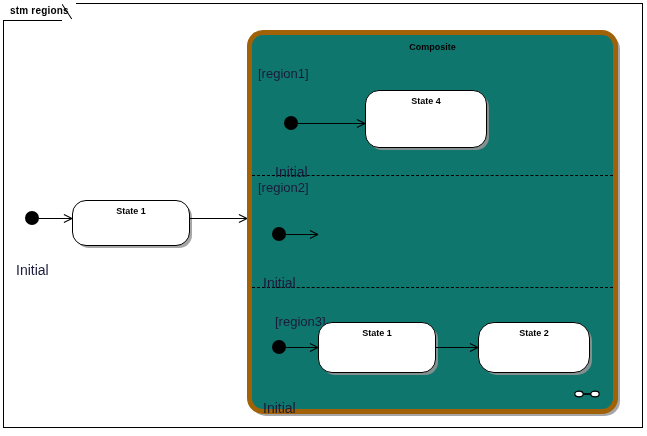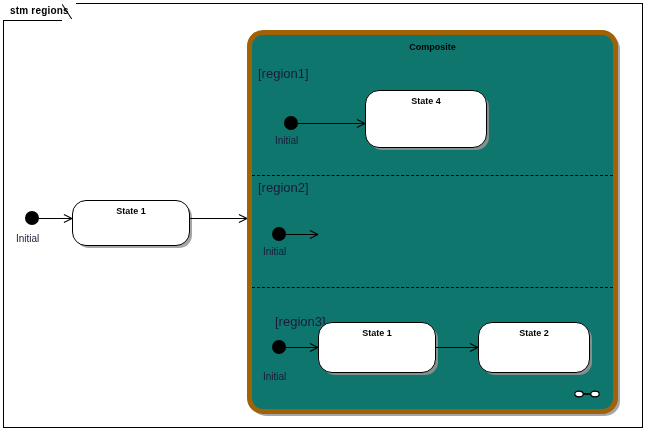--- a/index.html
+++ b/index.html
@@ -134,23 +134,24 @@
   
   .initial {
     position: absolute;
     width: 14px;
     height: 14px;
     border-radius: 50%;
     background: #000000;
   }
   .initial-label {
     position: absolute;
-    font-size: 10px;
+    font-size: 14px;
     color: #1a1a3a;
     white-space: nowrap;
+    margin-top: 29px;
   }
 
   
   .transition-line {
     position: absolute;
     height: 0;
     border-top: 1px solid #000000;
   }
   .arrowhead {
     position: absolute;
@@ -256,21 +257,21 @@
     <div class="state" style="left:66px; top:287px; width:118px; height:51px;">
       <div class="state-name">State 1</div>
     </div>
 
     <div class="transition-line" style="left:184px; top:312px; width:42px;"></div>
     <div class="arrowhead" style="left:217px; top:307px;">
       <span class="up"></span>
         <span class="down"></span>
     </div>
 
-    <div class="state" style="left:226px; top:287px; width:112px; height:51px;">
+    <div class="state" style="left:226px; top:287px; width:112px; height:51px;border-radius:16px;">
       <div class="state-name">State 2</div>
     </div>
 
     <svg class="submachine-icon" viewBox="0 0 26 10">
       <line x1="6" y1="5" x2="20" y2="5" stroke="#000000" stroke-width="1.6"></line>
       <ellipse cx="5" cy="5" rx="4.2" ry="2.8" fill="#ffffff" stroke="#000000" stroke-width="1.2"></ellipse>
       <ellipse cx="21" cy="5" rx="4.2" ry="2.8" fill="#ffffff" stroke="#000000" stroke-width="1.2"></ellipse>
     </svg>
   </div>
 

